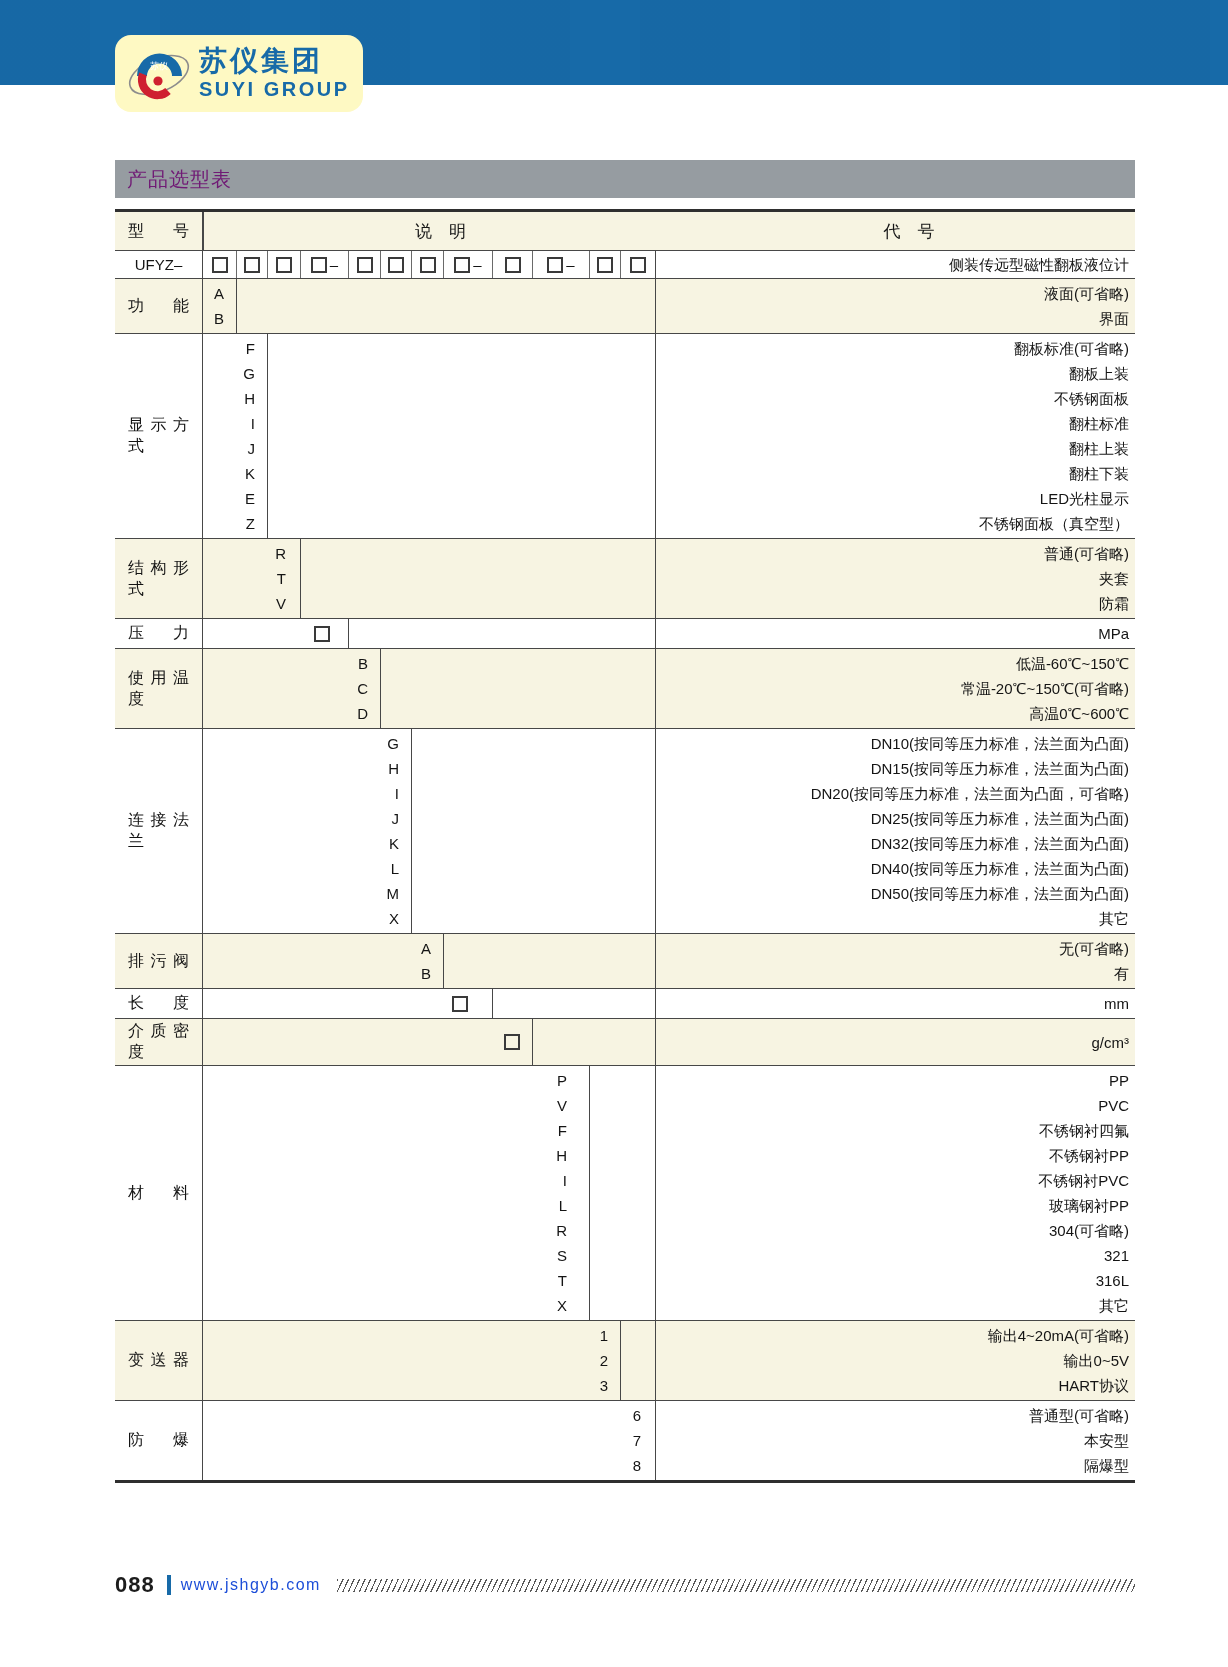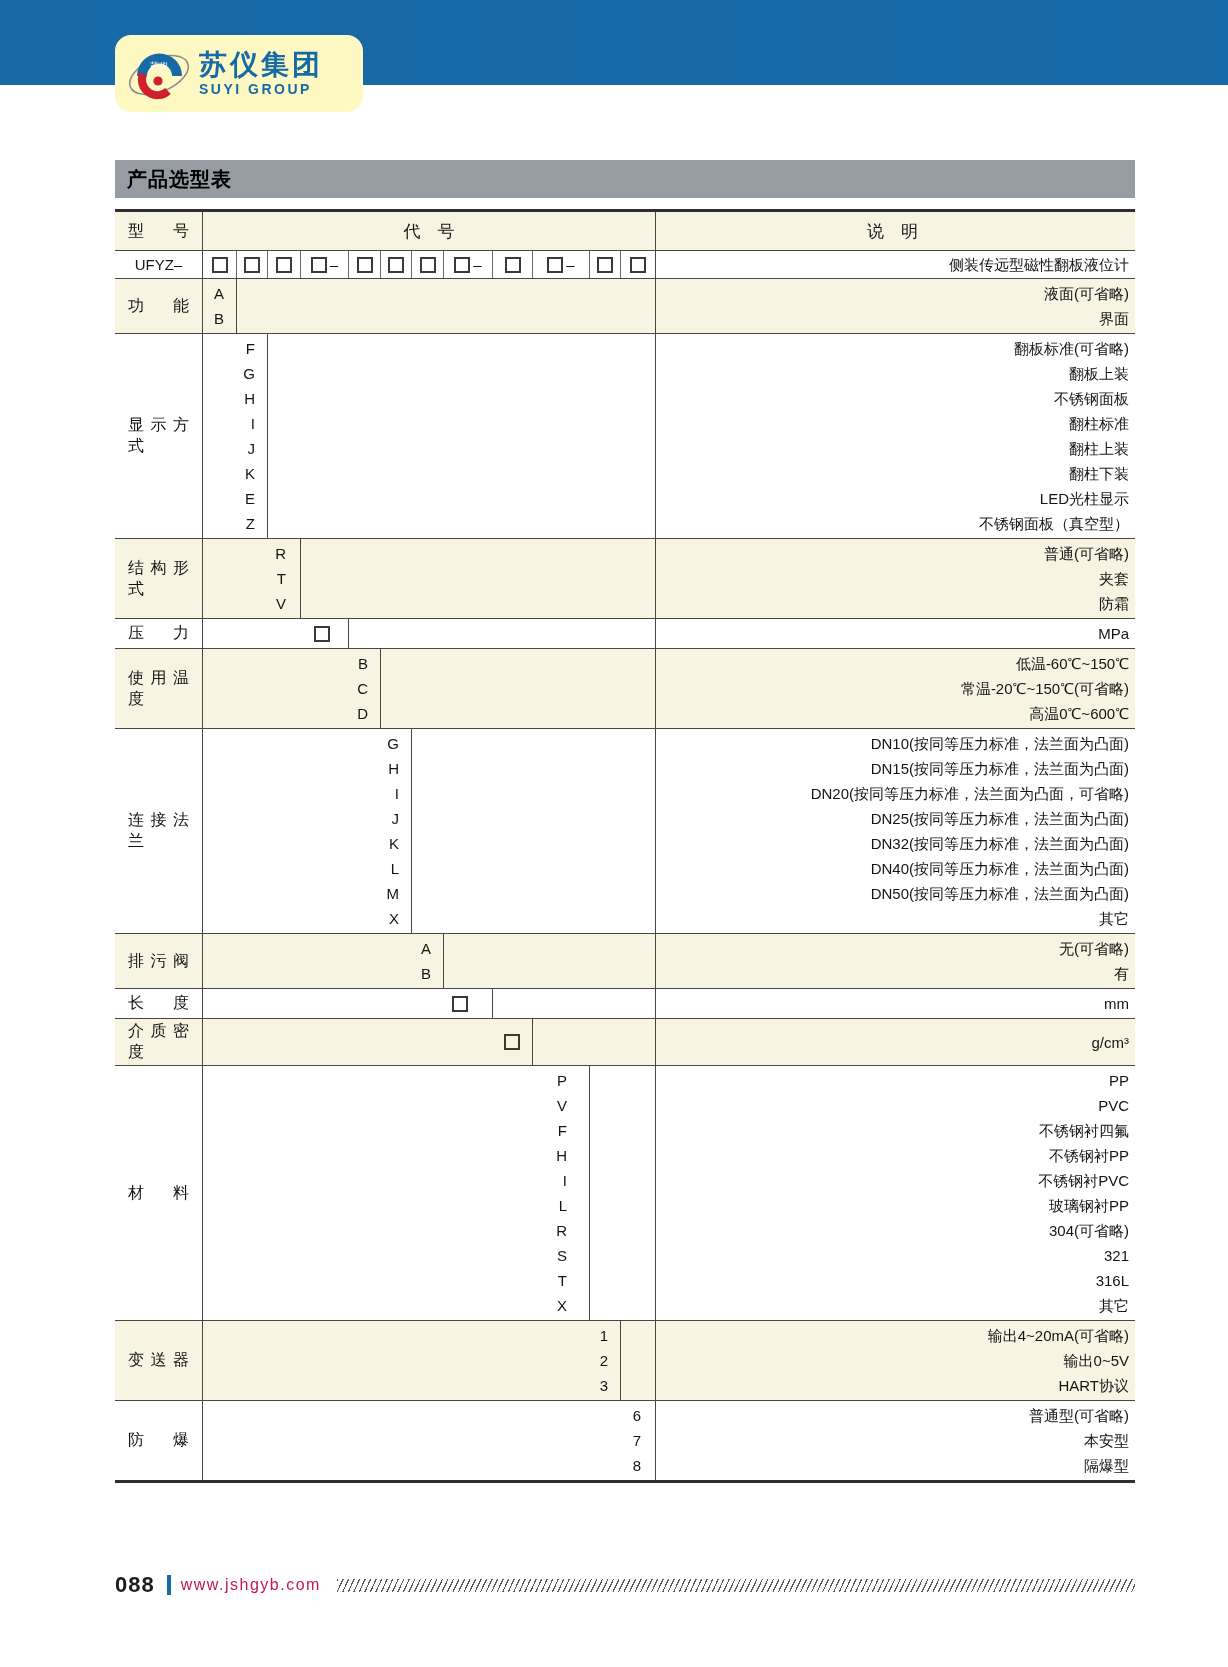--- a/index.html
+++ b/index.html
@@ -16,26 +16,26 @@
 
   
   .banner{position:relative;height:85px;background:var(--brand-blue);}
   .banner-texture{position:absolute;inset:0;background:
     repeating-linear-gradient(90deg, rgba(0,0,0,0.05) 0 90px, rgba(0,0,0,0) 90px 160px);
     opacity:.35;}
   .logo-card{position:absolute;left:115px;top:35px;width:248px;height:77px;background:#fef9c3;
     border-radius:16px;display:flex;align-items:center;padding-left:12px;z-index:3;}
   .logo-globe{flex:0 0 auto;margin-right:8px;}
   .logo-cn{font-size:28px;font-weight:bold;color:var(--brand-blue);letter-spacing:3px;line-height:1.05;}
-  .logo-en{font-size:14px;font-weight:bold;color:var(--brand-blue);letter-spacing:2.5px;margin-top:2px;}
+  .logo-en{font-size:20px;font-weight:bold;color:var(--brand-blue);letter-spacing:2.5px;margin-top:2px;}
 
   
   .section-bar{margin:75px 93px 0 115px;height:38px;background:var(--bar-gray);
     display:flex;align-items:center;padding-left:12px;}
-  .section-bar span{color:#000000;font-size:20px;font-weight:bold;letter-spacing:1px;}
+  .section-bar span{color:#701a75;font-size:20px;font-weight:normal;letter-spacing:1px;}
 
   
   .seltable{margin:11px 93px 0 115px;border-top:3px solid #2f2f2f;border-bottom:3px solid #2f2f2f;
     font-size:15px;background:#fff;}
   .row{display:flex;width:100%;}
   .seltable > .row + .row{border-top:1px solid var(--line);}
   .cream{background:var(--cream);}
   .white{background:#fff;}
   .cell{box-sizing:border-box;align-items:flex-end;}
   .label{width:88px;flex:0 0 88px;border-right:1px solid var(--line);
@@ -61,21 +61,21 @@
   .boxes{width:452px;flex:0 0 452px;display:flex;align-items:stretch;}
   .box-cell{display:flex;align-items:center;justify-content:center;border-right:1px solid #6a6a6a;}
   .box-cell:last-child{border-right:none;}
   .sq{width:16px;height:16px;border:2px solid #3a3a3a;background:transparent;flex:0 0 auto;}
   .dash{margin-left:3px;line-height:1;}
 
   
   .footer{position:absolute;top:1572px;left:115px;width:1020px;display:flex;align-items:center;text-align:center;}
   .pagenum{font-size:22px;font-weight:bold;letter-spacing:1px;color:#1c1c1c;}
   .vbar{width:4px;height:20px;background:var(--brand-blue);margin:0 10px 0 12px;}
-  .site{font-size:16px;color:#be185d;letter-spacing:1.5px;}
+  .site{font-size:16px;color:#1d4ed8;letter-spacing:1.5px;}
   .hatch{flex:1;height:13px;margin-left:16px;
     background:repeating-linear-gradient(115deg,#585858 0 1.2px,transparent 1.2px 5px);}
 </style>
 </head>
 <body>
 
 <div class="page">
 
   <header class="banner">
     <div class="banner-texture"></div>
@@ -96,22 +96,22 @@
 
   <div class="section-bar">
     <span>产品选型表</span>
   </div>
 
   <div class="seltable" id="seltable">
     <div class="row thead">
       <div class="cell label">
         <span class="label-text">型号</span>
       </div>
+      <div class="cell desc th-desc">说　明</div>
       <div class="cell th-code">代　号</div>
-      <div class="cell desc th-desc">说　明</div>
     </div>
 
     <div class="row model-row">
       <div class="cell label model-label">
         <span class="label-text center">UFYZ–</span>
       </div>
       <div class="cell boxes" id="model-boxes">
           <div class="box-cell" style="width: 34px;">
             <div class="sq"></div>
           </div>

